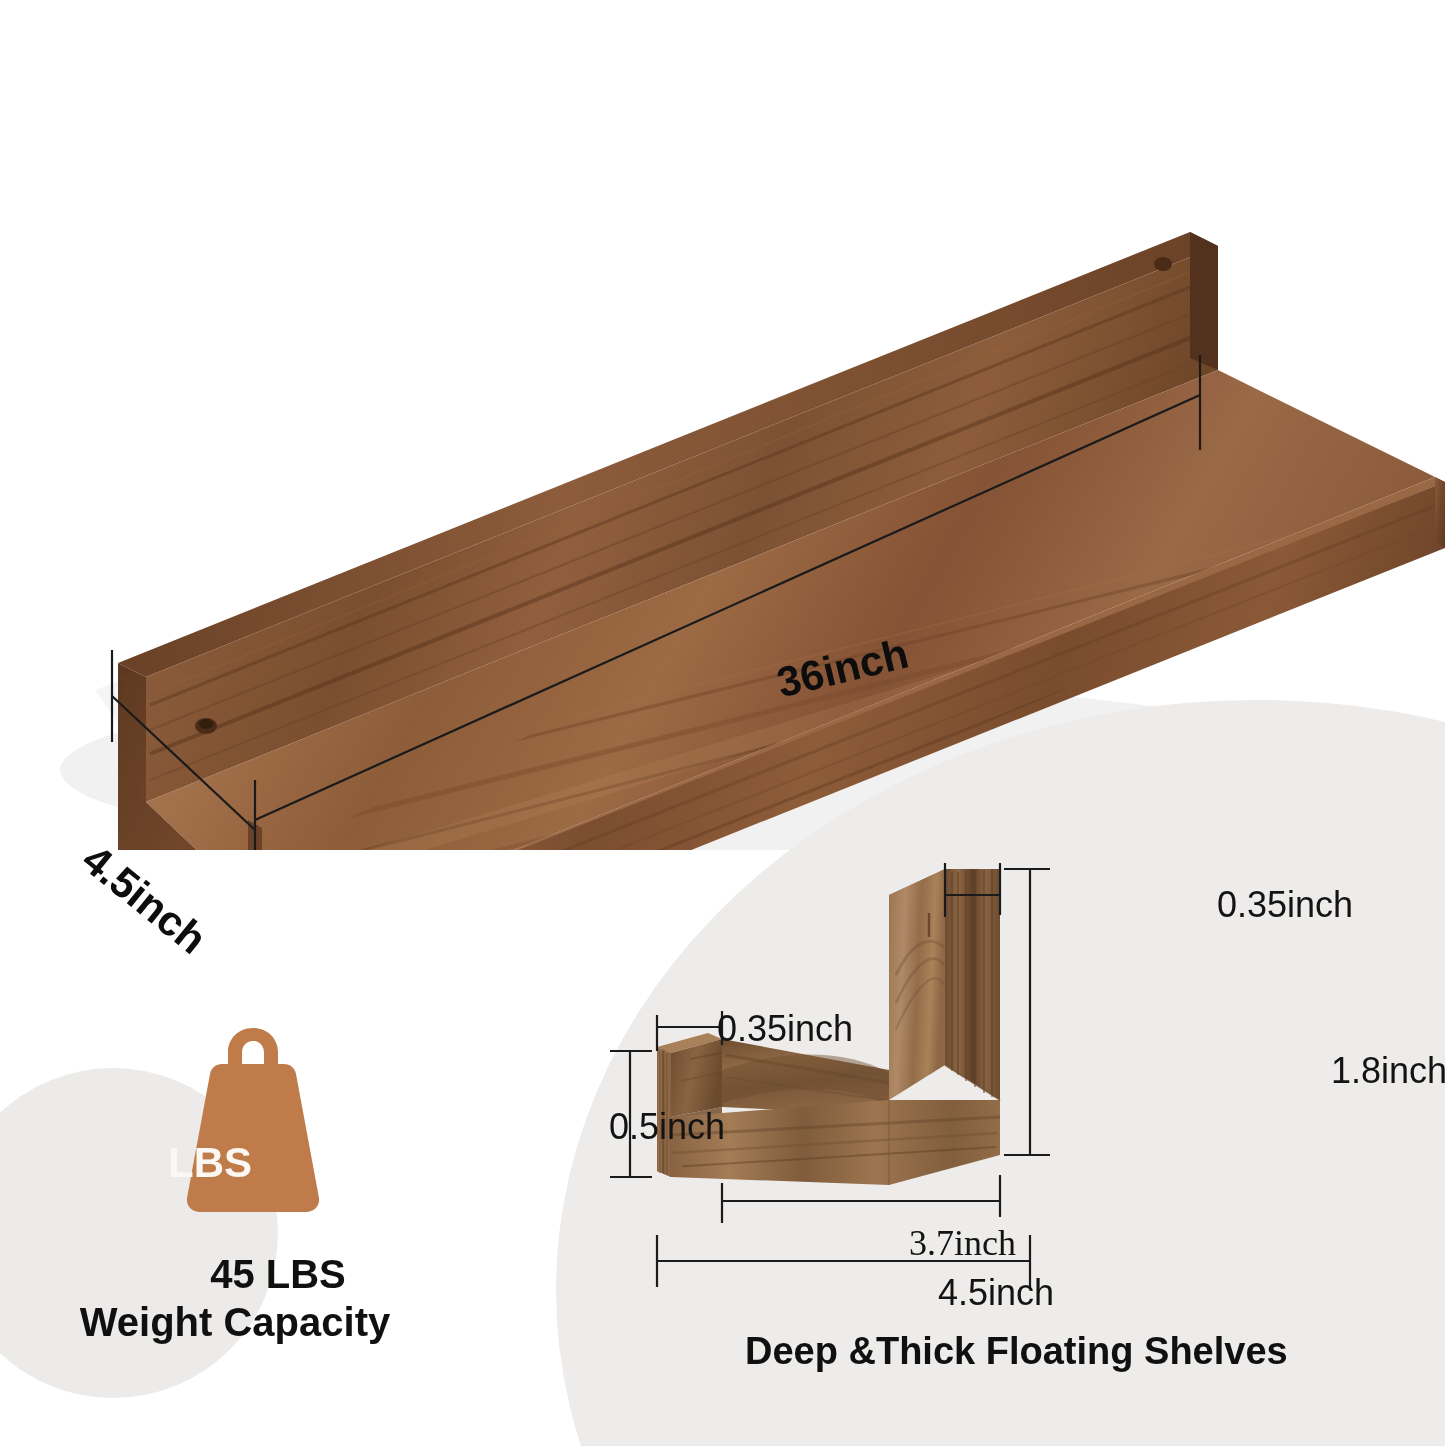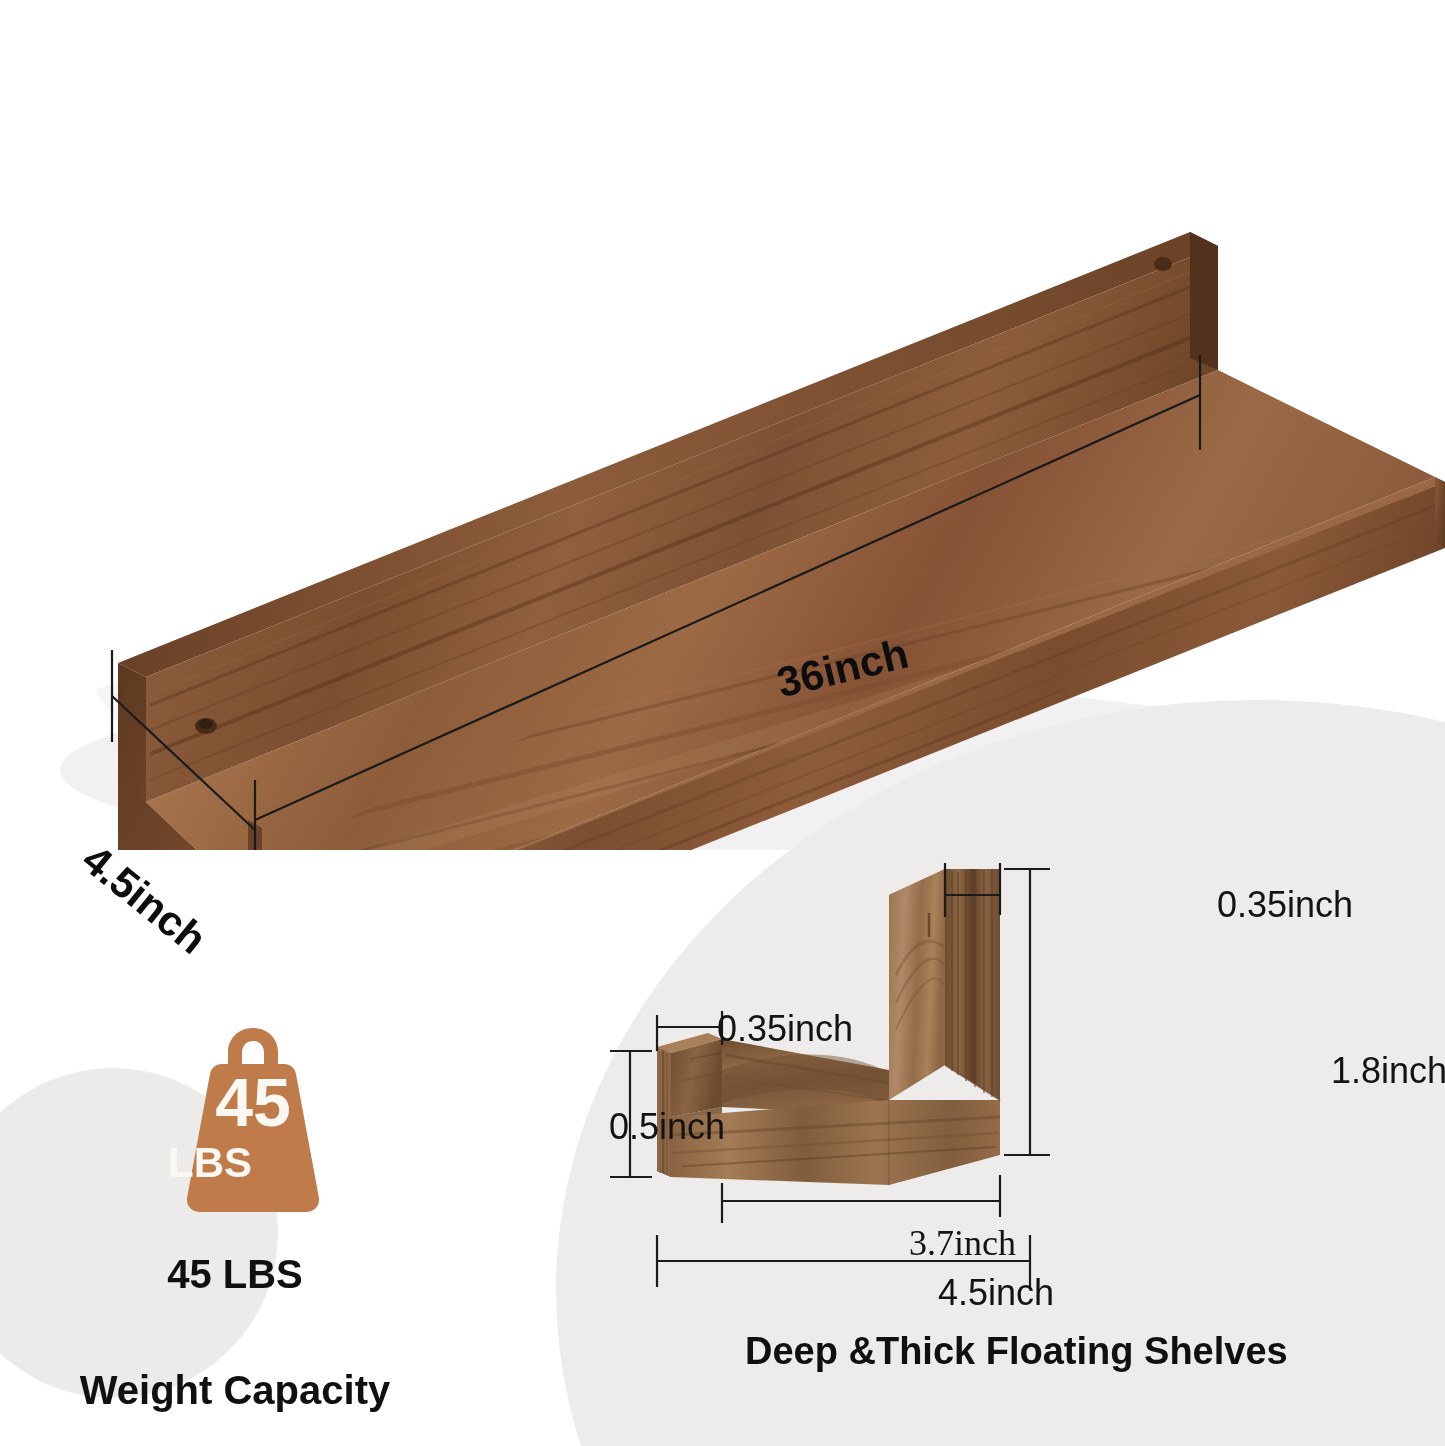--- a/index.html
+++ b/index.html
@@ -84,24 +84,24 @@
   #weight-badge-number{
     position:absolute;left:0;top:48px;width:170px;text-align:center;
     font-size:68px;font-weight:bold;color:#fbf7f2;line-height:1;
   }
   #weight-badge-unit{
     position:absolute;left:0;top:122px;width:170px;text-align:left;
     font-size:42px;font-weight:bold;color:#fbf7f2;line-height:1;
   }
   #weight-caption-line1{
     position:absolute;left:0;top:1252px;width:470px;text-align:center;
-    font-size:40px;font-weight:bold;color:#101010;
+    font-size:40px;font-weight:bold;color:#101010;padding-left:43px;
   }
   #weight-caption-line2{
-    position:absolute;left:0;top:1368px;width:470px;text-align:center;
+    position:absolute;left:0;top:1300px;width:470px;text-align:center;
     font-size:40px;font-weight:bold;color:#101010;
   }
 </style>
 </head>
 <body>
 
 <div class="stage">
 
 
   <div id="hero-section">
@@ -427,20 +427,19 @@
 
   <div id="weight-badge">
     <svg id="weight-badge-svg" viewBox="0 0 170 200">
 
       <path d="M85,8 C70,8 60,19 60,32 L60,46 L74,46 L74,33 C74,26 78,21 85,21
                C92,21 96,26 96,33 L96,46 L110,46 L110,32 C110,19 100,8 85,8 Z" fill="#c07b4a"></path>
 
       <path d="M54,44 L116,44 C122,44 127,48 128,54 L151,178 C152,186 146,192 138,192
                L32,192 C24,192 18,186 19,178 L42,54 C43,48 48,44 54,44 Z" fill="#c07b4a"></path>
     </svg>
-    <div id="weight-badge-number">45</div>
     <div id="weight-badge-unit">LBS</div>
   </div>
 
   <div id="weight-caption-line1">45 LBS</div>
   <div id="weight-caption-line2">Weight Capacity</div>
 
 </div>
 
 </body></html>

